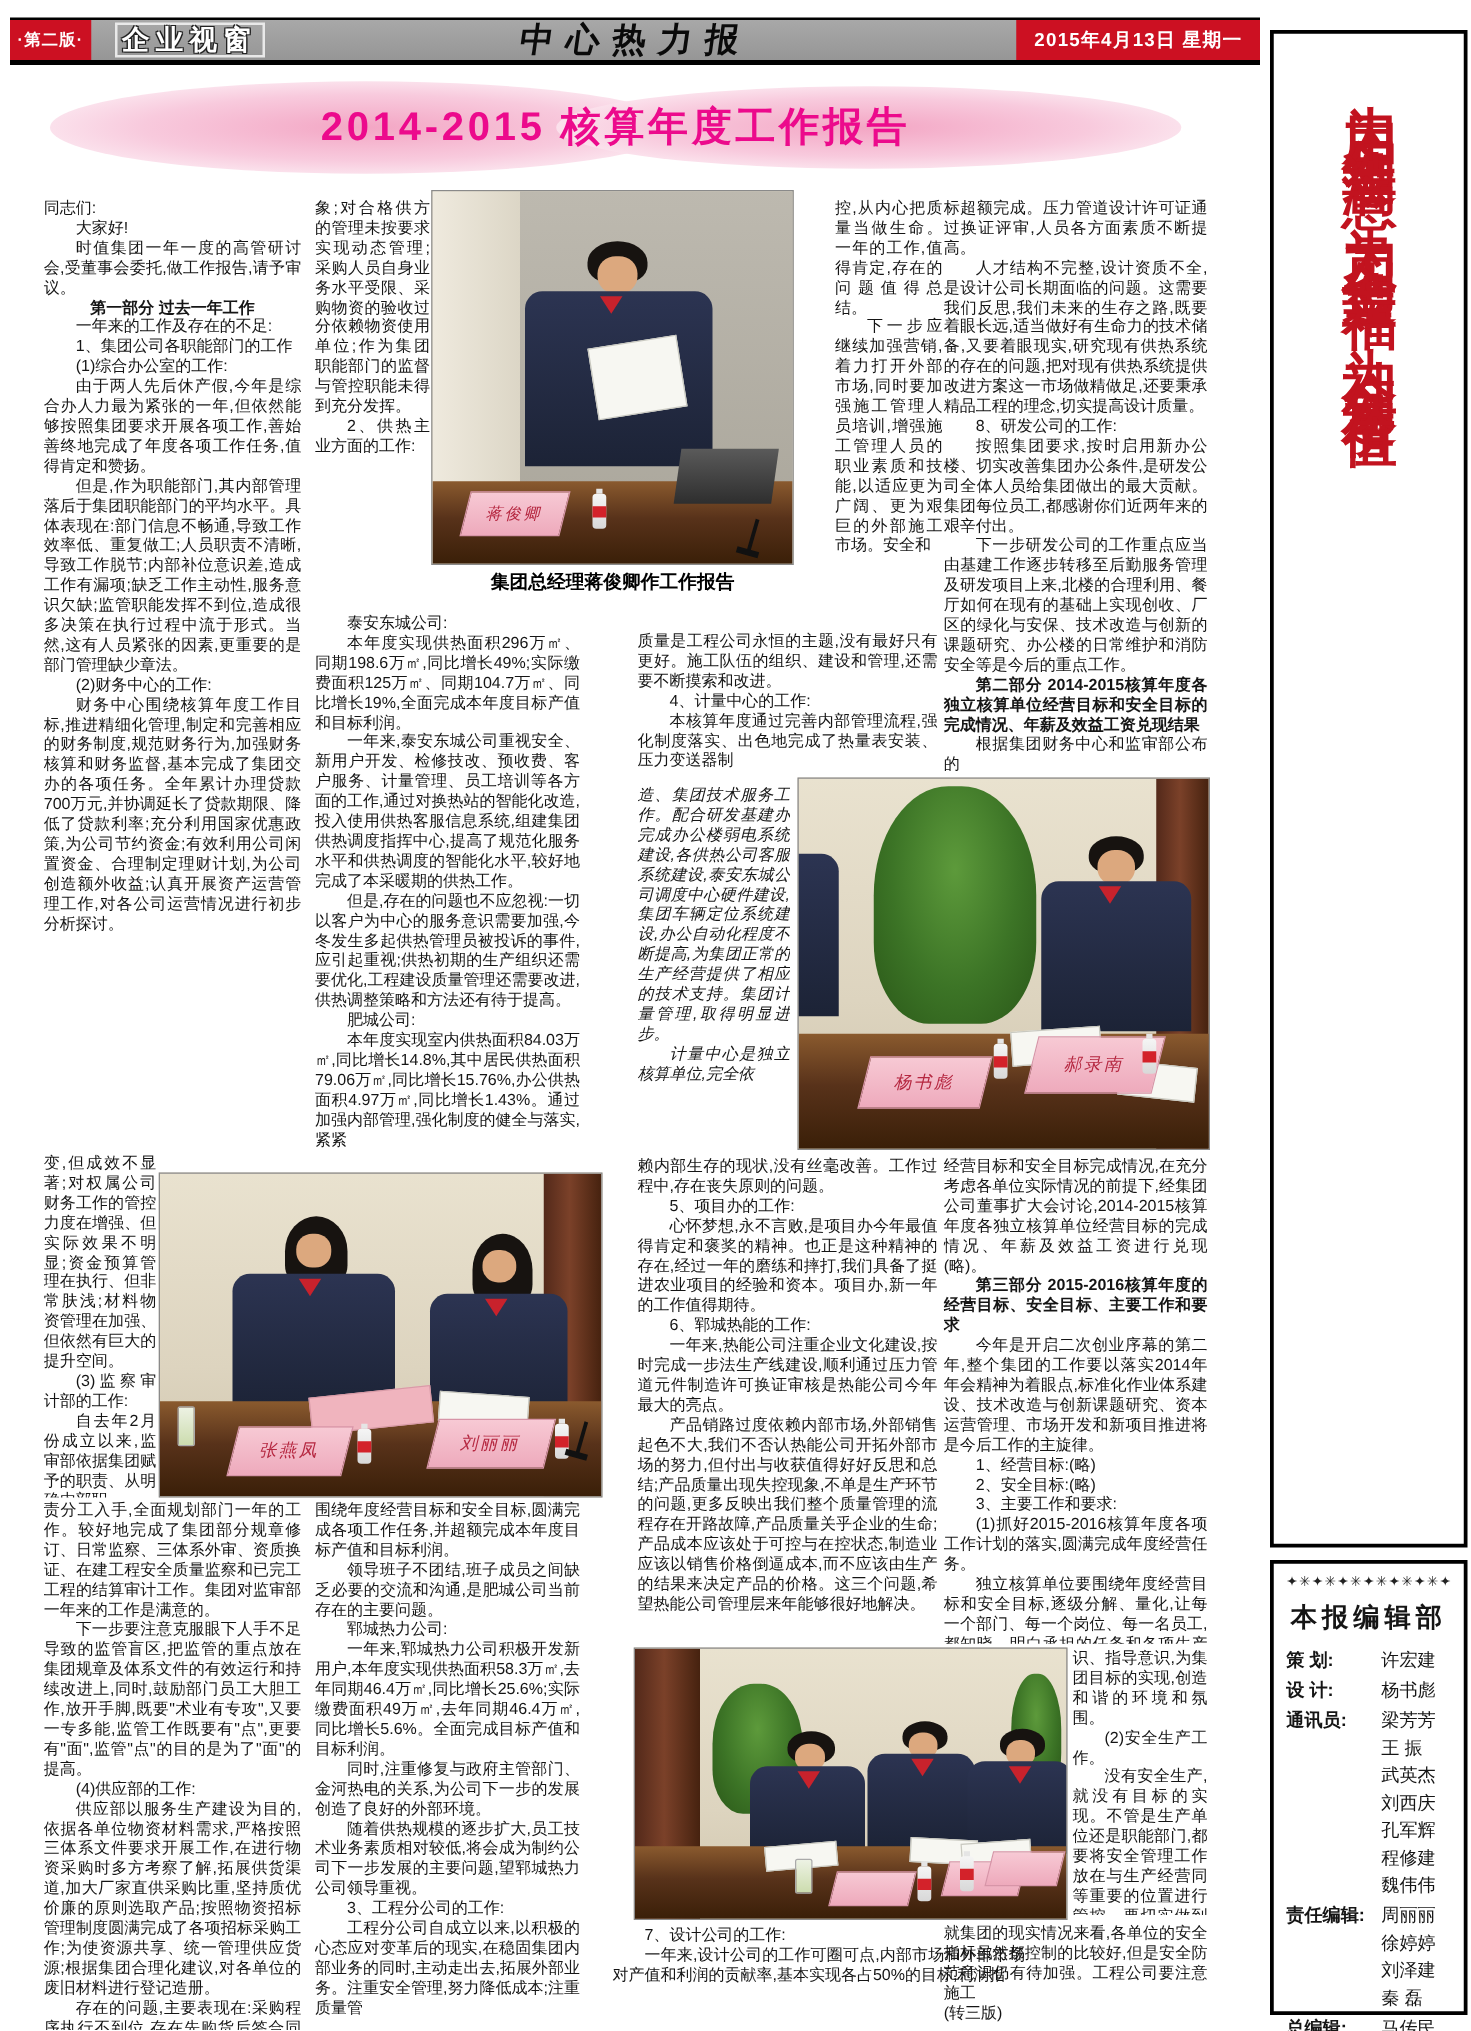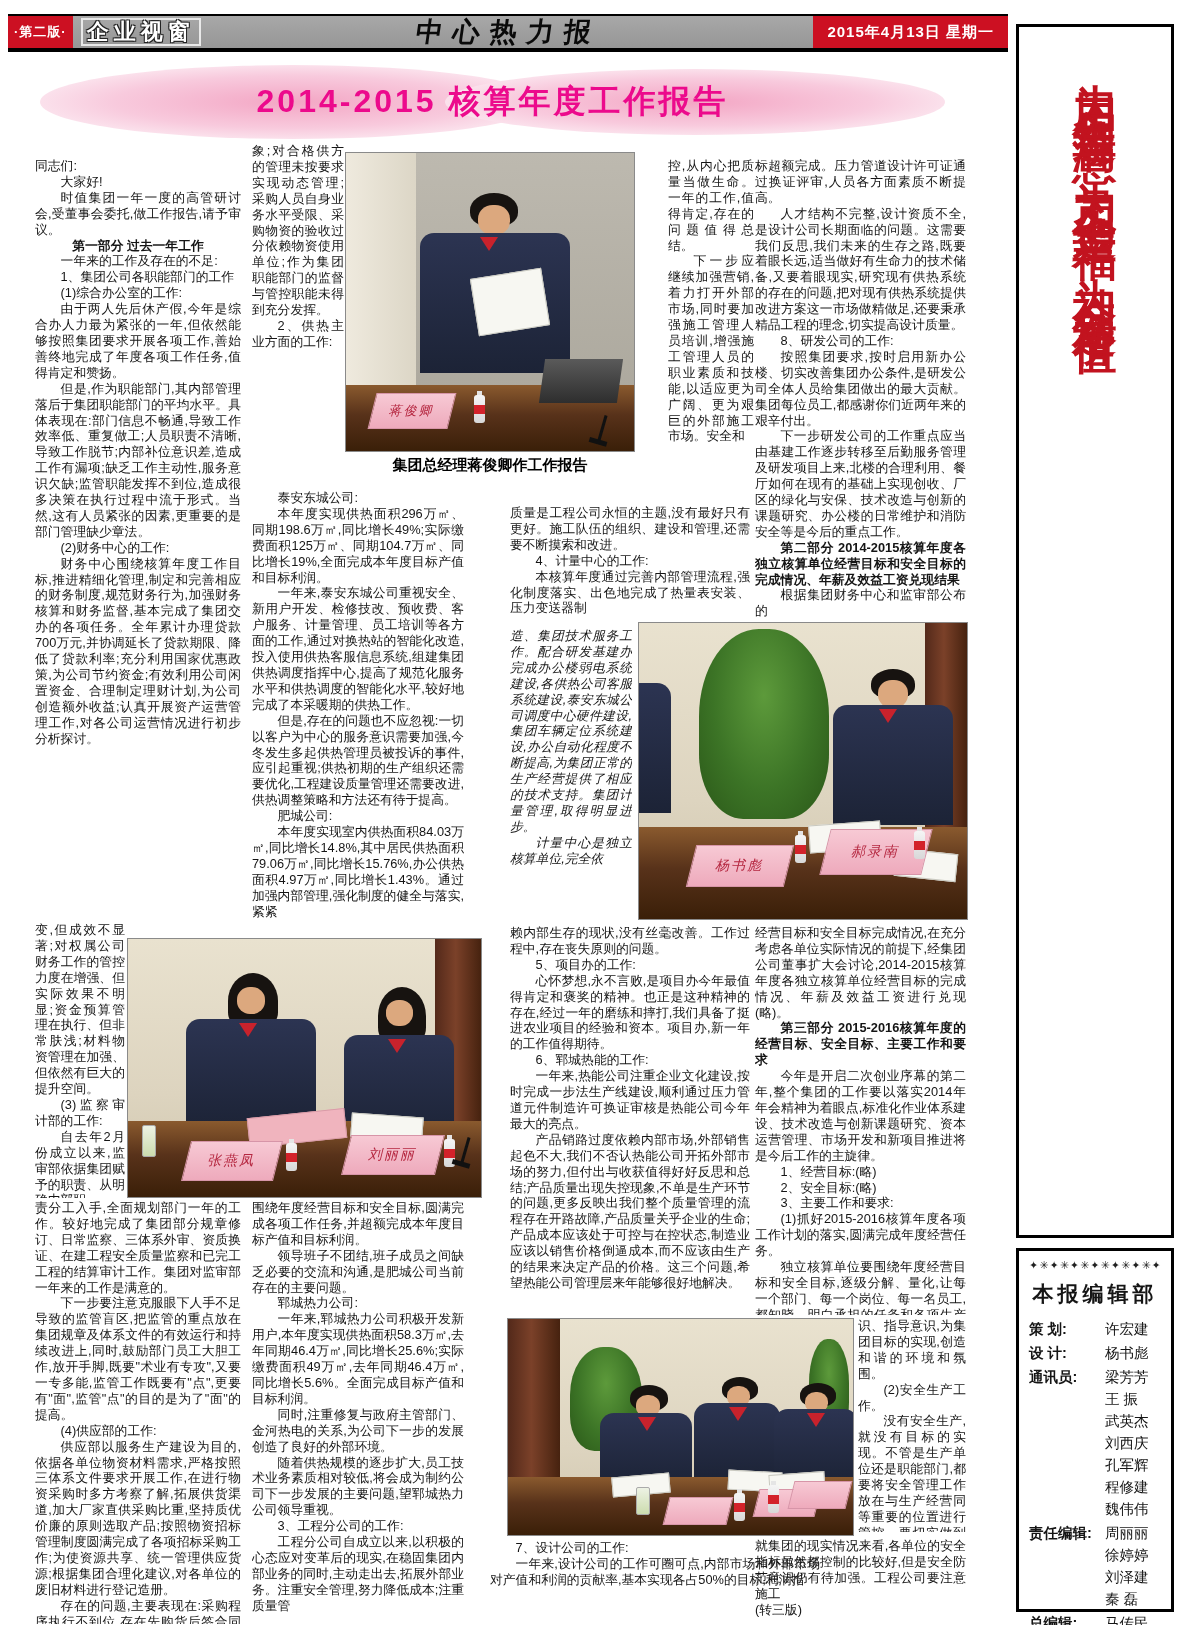--- a/index.html
+++ b/index.html
@@ -2,21 +2,21 @@
 <html><head>
 <meta charset="utf-8">
 <style>
   html,body{margin:0;padding:0;background:#e8e8e8;}
   .page{position:relative;width:1177px;height:1625px;background:#fff;margin:0 auto;overflow:hidden;
         font-family:"Liberation Sans","DejaVu Sans",sans-serif;color:#151515;}
   
   .hdr{position:absolute;left:8px;top:14px;width:1000px;border-top:2px solid #000;border-bottom:4px solid #000;}
   .hdr-bar{position:relative;height:32px;background:linear-gradient(#a8a8a8,#969696);display:flex;align-items:stretch;}
   .page-label{background:#cc1022;color:#fff;font-size:13px;display:flex;align-items:center;padding:0 6px;font-weight:bold;letter-spacing:1px;}
-  .section-label{display:flex;align-items:center;padding:0 8px;}
+  .section-label{display:flex;align-items:center;padding:0 19px;}
   .section-label span{color:#fff;font-weight:bold;font-size:22px;letter-spacing:5px;
      text-shadow:-1px -1px 0 #222,1px -1px 0 #222,-1px 1px 0 #222,1px 1px 0 #222;
      border:2px solid #e9e9e9;padding:0 4px;line-height:24px;}
   .masthead{position:absolute;left:0;right:0;top:0;bottom:0;display:flex;align-items:center;justify-content:center;pointer-events:none;}
   .masthead span{font-family:"DejaVu Serif",serif;font-weight:bold;font-size:27px;letter-spacing:10px;transform:skewX(-8deg);color:#0a0a0a;}
   .date-box{margin-left:auto;background:#cc1022;color:#fff;font-size:15px;font-weight:bold;display:flex;align-items:center;padding:0 14px;letter-spacing:1px;}
   
   .banner{position:absolute;left:40px;top:62px;width:905px;height:80px;}
   .banner .e{position:absolute;border-radius:50%;background:radial-gradient(ellipse at center,#f3a6c4 0%,#f8cadd 50%,#fce9f1 78%,#fff 100%);}
   .banner .e1{left:0;top:3px;width:505px;height:74px;}
@@ -113,21 +113,21 @@
       <p>自去年2月份成立以来,监审部依据集团赋予的职责、从明确内部职</p>
     </div>
   <div class="tcol" style="left:35px;top:1200px;width:206px;height:424px;">
       <p class="s-n">责分工入手,全面规划部门一年的工作。较好地完成了集团部分规章修订、日常监察、三体系外审、资质换证、在建工程安全质量监察和已完工工程的结算审计工作。集团对监审部一年来的工作是满意的。</p>
       <p>下一步要注意克服眼下人手不足导致的监管盲区,把监管的重点放在集团规章及体系文件的有效运行和持续改进上,同时,鼓励部门员工大胆工作,放开手脚,既要"术业有专攻",又要一专多能,监管工作既要有"点",更要有"面",监管"点"的目的是为了"面"的提高。</p>
       <p>(4)供应部的工作:</p>
       <p>供应部以服务生产建设为目的,依据各单位物资材料需求,严格按照三体系文件要求开展工作,在进行物资采购时多方考察了解,拓展供货渠道,加大厂家直供采购比重,坚持质优价廉的原则选取产品;按照物资招标管理制度圆满完成了各项招标采购工作;为使资源共享、统一管理供应货源;根据集团合理化建议,对各单位的废旧材料进行登记造册。</p>
       <p>存在的问题,主要表现在:采购程序执行不到位,存在先购货后签合同的现</p>
     </div>
 
-  <div class="tcol" style="left:252px;top:143px;width:92px;height:330px;">
+  <div class="tcol" style="left:252px;top:158px;width:92px;height:330px;">
       <p class="s-n">象;对合格供方的管理未按要求实现动态管理;采购人员自身业务水平受限、采购物资的验收过分依赖物资使用单位;作为集团职能部门的监督与管控职能未得到充分发挥。</p>
       <p>2、供热主业方面的工作:</p>
     </div>
   <div class="tcol" style="left:252px;top:490px;width:212px;height:446px;">
       <p>泰安东城公司:</p>
       <p>本年度实现供热面积296万㎡、同期198.6万㎡,同比增长49%;实际缴费面积125万㎡、同期104.7万㎡、同比增长19%,全面完成本年度目标产值和目标利润。</p>
       <p>一年来,泰安东城公司重视安全、新用户开发、检修技改、预收费、客户服务、计量管理、员工培训等各方面的工作,通过对换热站的智能化改造,投入使用供热客服信息系统,组建集团供热调度指挥中心,提高了规范化服务水平和供热调度的智能化水平,较好地完成了本采暖期的供热工作。</p>
       <p>但是,存在的问题也不应忽视:一切以客户为中心的服务意识需要加强,今冬发生多起供热管理员被投诉的事件,应引起重视;供热初期的生产组织还需要优化,工程建设质量管理还需要改进,供热调整策略和方法还有待于提高。</p>
       <p>肥城公司:</p>
       <p>本年度实现室内供热面积84.03万㎡,同比增长14.8%,其中居民供热面积79.06万㎡,同比增长15.76%,办公供热面积4.97万㎡,同比增长1.43%。通过加强内部管理,强化制度的健全与落实,紧紧</p>

